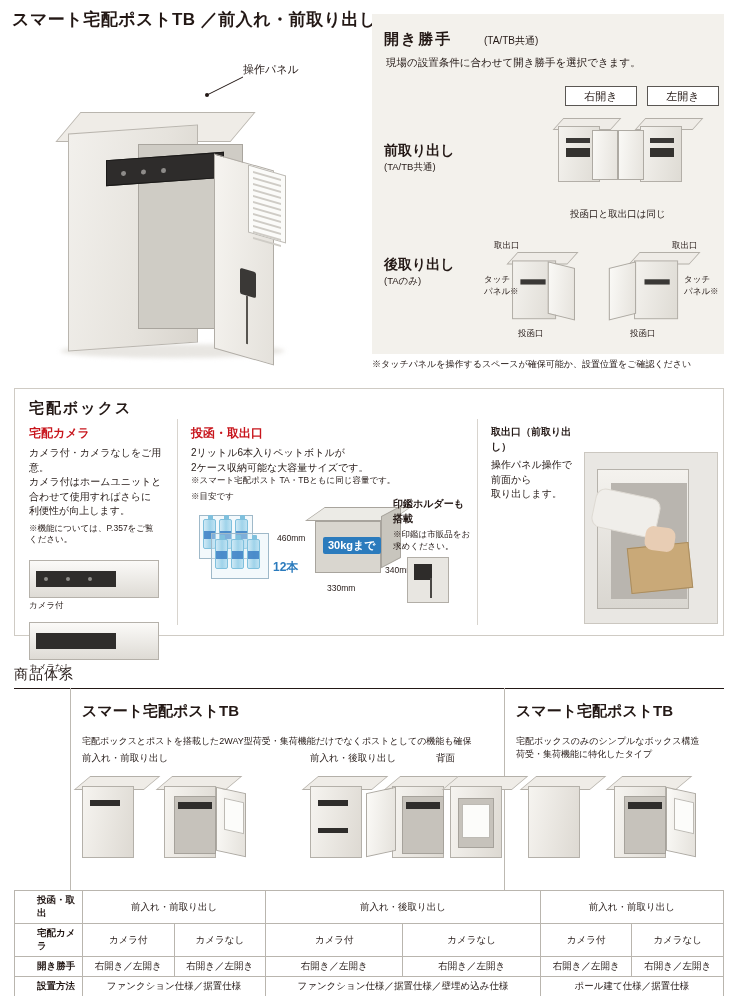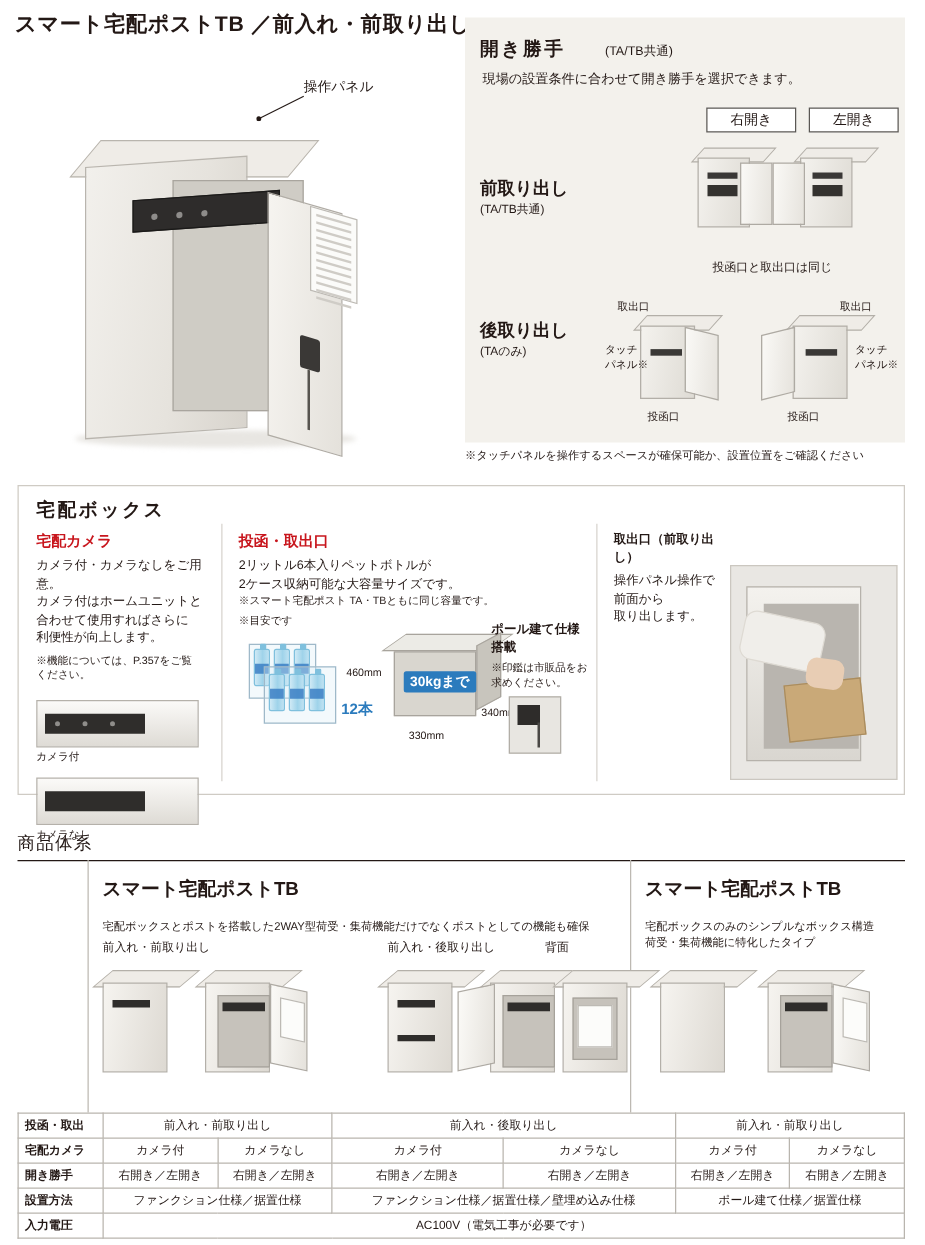--- a/index.html
+++ b/index.html
@@ -279,21 +279,21 @@
     border-collapse: collapse;
     font-size: 9.5px;
   }
   .spec-table td {
     border: 1px solid #b9b5ae;
     padding: 3px 2px;
     text-align: center;
     height: 19px;
   }
   .spec-table td.rowhead {
-    width: 68px; font-weight: bold; text-align: left; padding-left: 5px;
+    width: 68px; font-weight: bold; text-align: left; padding-left: 22px;
     background: #fff;
   }
 
   
   .pbox { position: absolute; }
   .pbox .b {
     position: absolute; left: 0; top: 10px; width: 52px; height: 72px;
     background: linear-gradient(100deg,#f6f4f0,#ddd9d2); border: 1px solid #b4b0a9;
   }
   .pbox .t {
@@ -478,21 +478,21 @@
       <div class="top"></div>
       <div class="front"></div>
       <div class="side"></div>
       <div class="badge-kg" style="left:8px; top:30px;">30kgまで</div>
     </div>
     <div class="dim" style="left:262px; top:144px;">460mm</div>
     <div class="dim" style="left:312px; top:194px;">330mm</div>
     <div class="dim" style="left:370px; top:176px;">340mm</div>
 
     <div style="position:absolute; left:378px; top:108px; width:84px;">
-      <div class="small" style="font-weight:bold; white-space:pre-line">ポール建て仕様
+      <div class="small" style="font-weight:bold; white-space:pre-line">印鑑ホルダーも
 搭載</div>
       <div class="tiny" style="margin-top:3px; white-space:pre-line">※印鑑は市販品をお
 求めください。</div>
     </div>
     <div class="stamp-holder" style="left:392px; top:168px;">
       <div class="blk"></div>
       <div class="cord"></div>
     </div>
 
     <div style="position:absolute; left:476px; top:36px; width:100px;">

